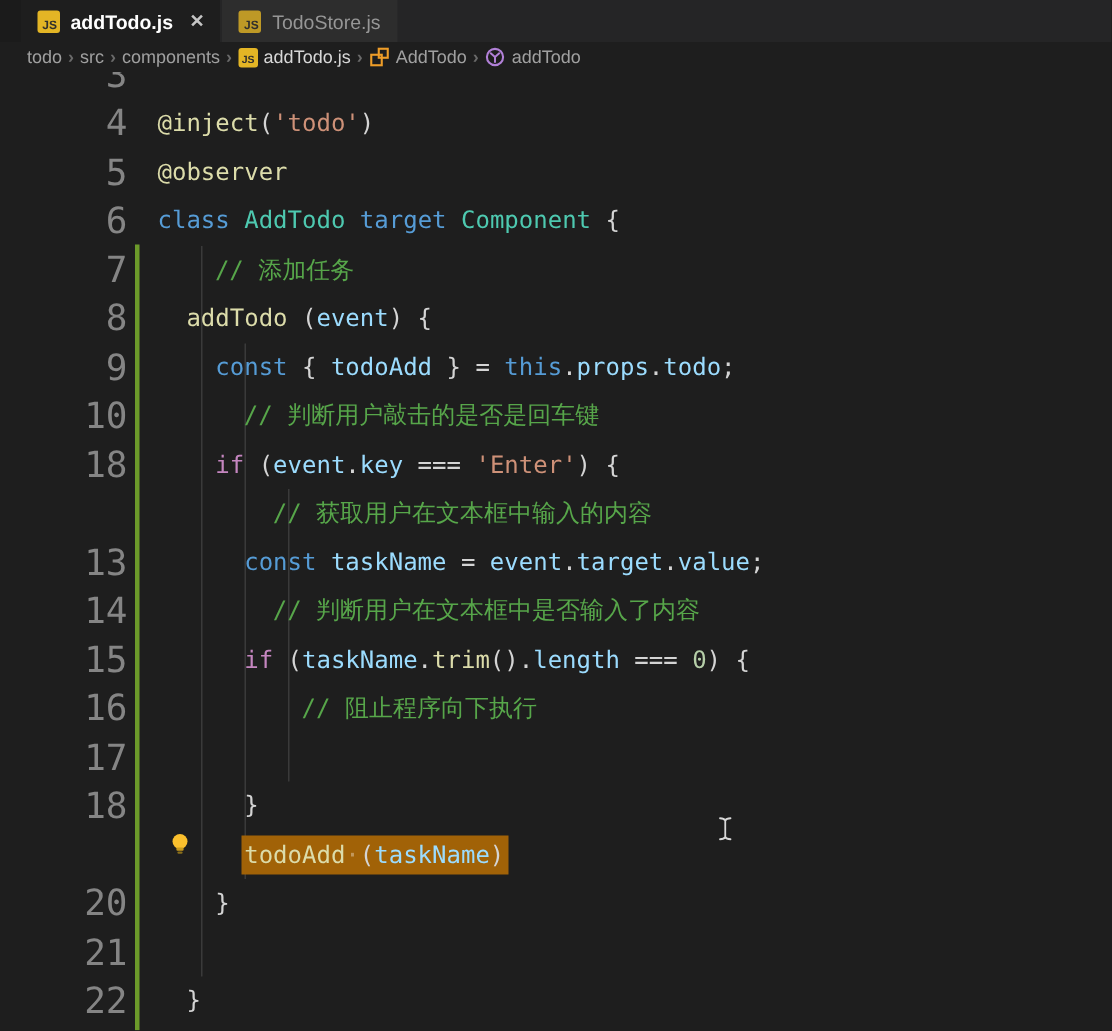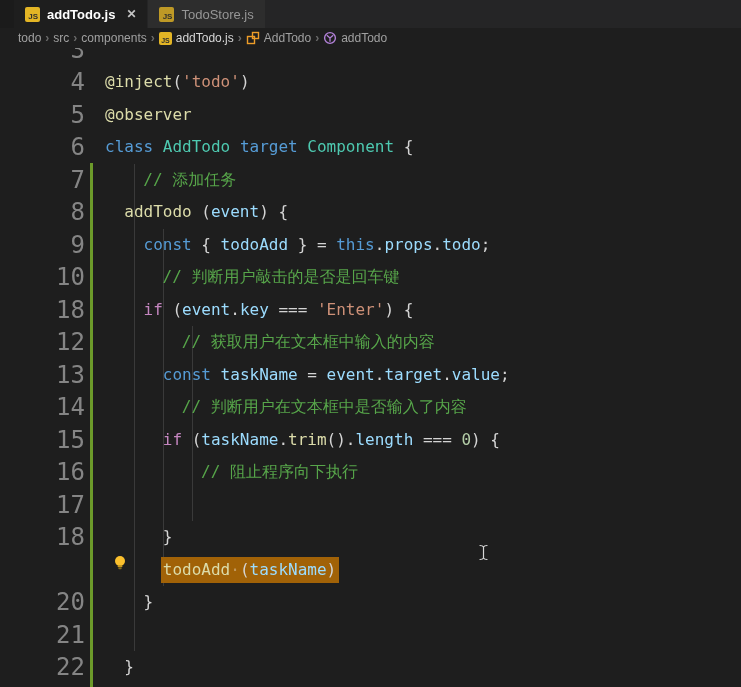--- a/index.html
+++ b/index.html
@@ -157,21 +157,20 @@
         </div>
         <div class="line" style="top: 213px;">
           <div class="ln">10</div>
           <div class="code"><span class="tk-p">    </span><span class="tk-m">// 判断用户敲击的是否是回车键</span></div>
         </div>
         <div class="line" style="top: 245.5px;">
           <div class="ln">18</div>
           <div class="code"><span class="tk-p">    </span><span class="tk-c">if</span><span class="tk-p"> (</span><span class="tk-v">event</span><span class="tk-p">.</span><span class="tk-v">key</span><span class="tk-p"> === </span><span class="tk-s">'Enter'</span><span class="tk-p">) {</span></div>
         </div>
         <div class="line" style="top: 278px;">
-          <div class="ln">12</div>
           <div class="code"><span class="tk-p">      </span><span class="tk-m">// 获取用户在文本框中输入的内容</span></div>
         </div>
         <div class="line" style="top: 310.5px;">
           <div class="ln">13</div>
           <div class="code"><span class="tk-p">      </span><span class="tk-k">const</span><span class="tk-p"> </span><span class="tk-v">taskName</span><span class="tk-p"> = </span><span class="tk-v">event</span><span class="tk-p">.</span><span class="tk-v">target</span><span class="tk-p">.</span><span class="tk-v">value</span><span class="tk-p">;</span></div>
         </div>
         <div class="line" style="top: 343px;">
           <div class="ln">14</div>
           <div class="code"><span class="tk-p">      </span><span class="tk-m">// 判断用户在文本框中是否输入了内容</span></div>
         </div>

